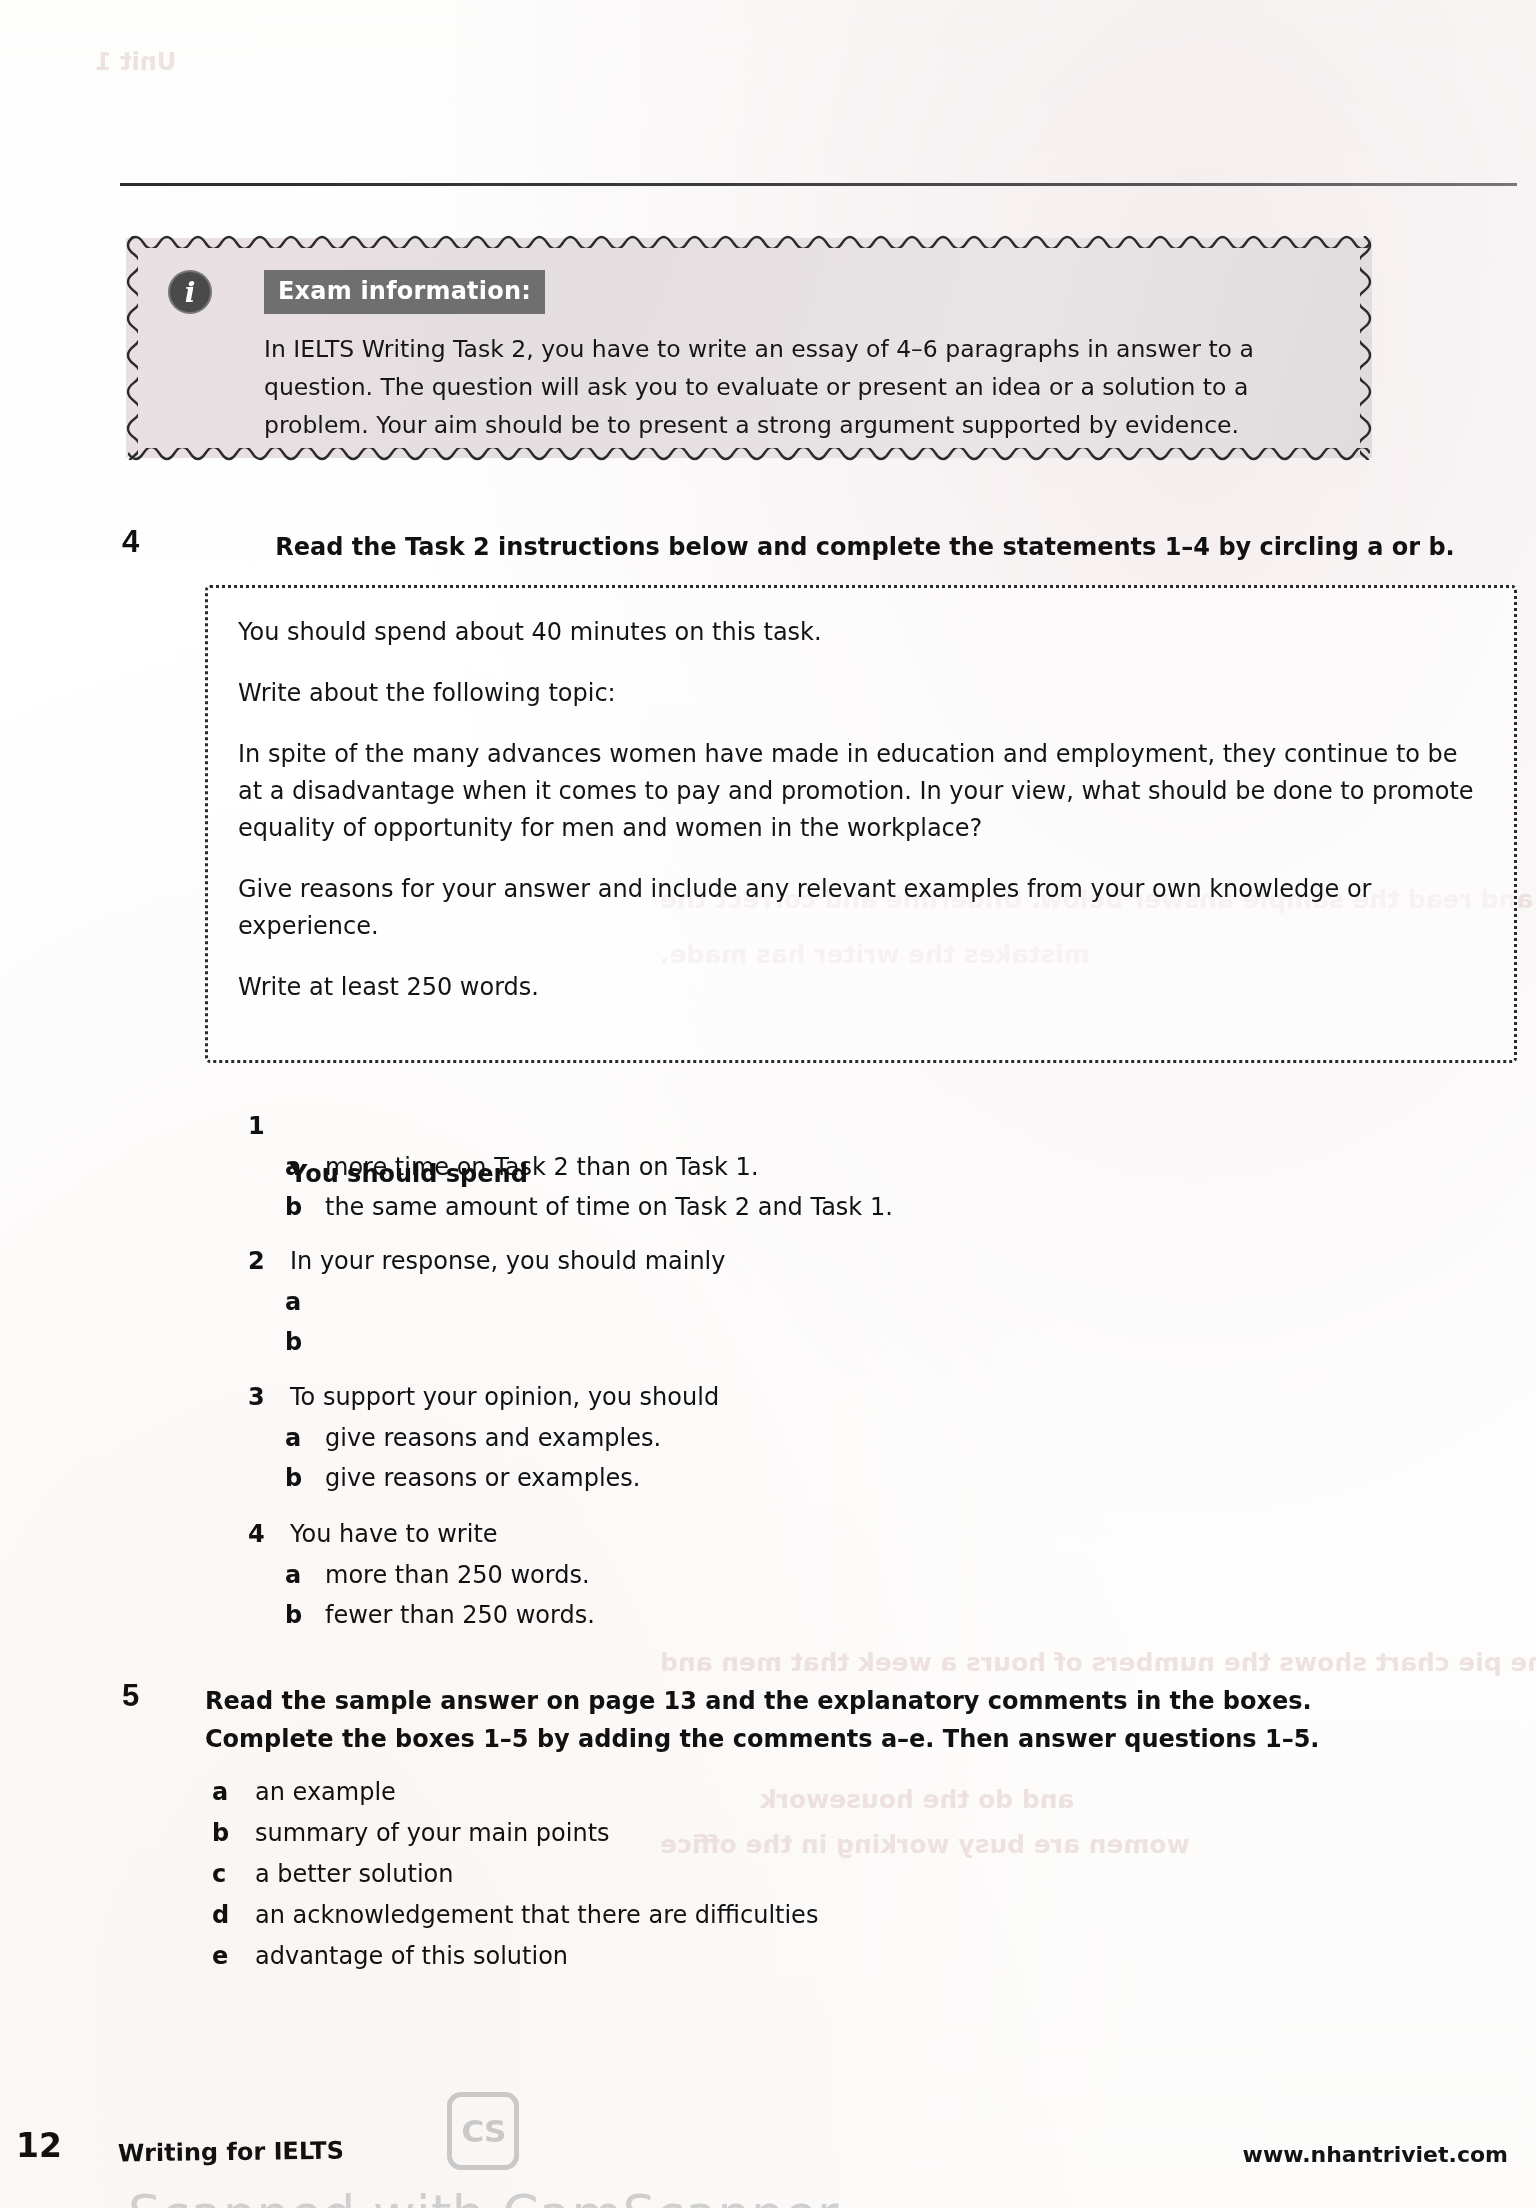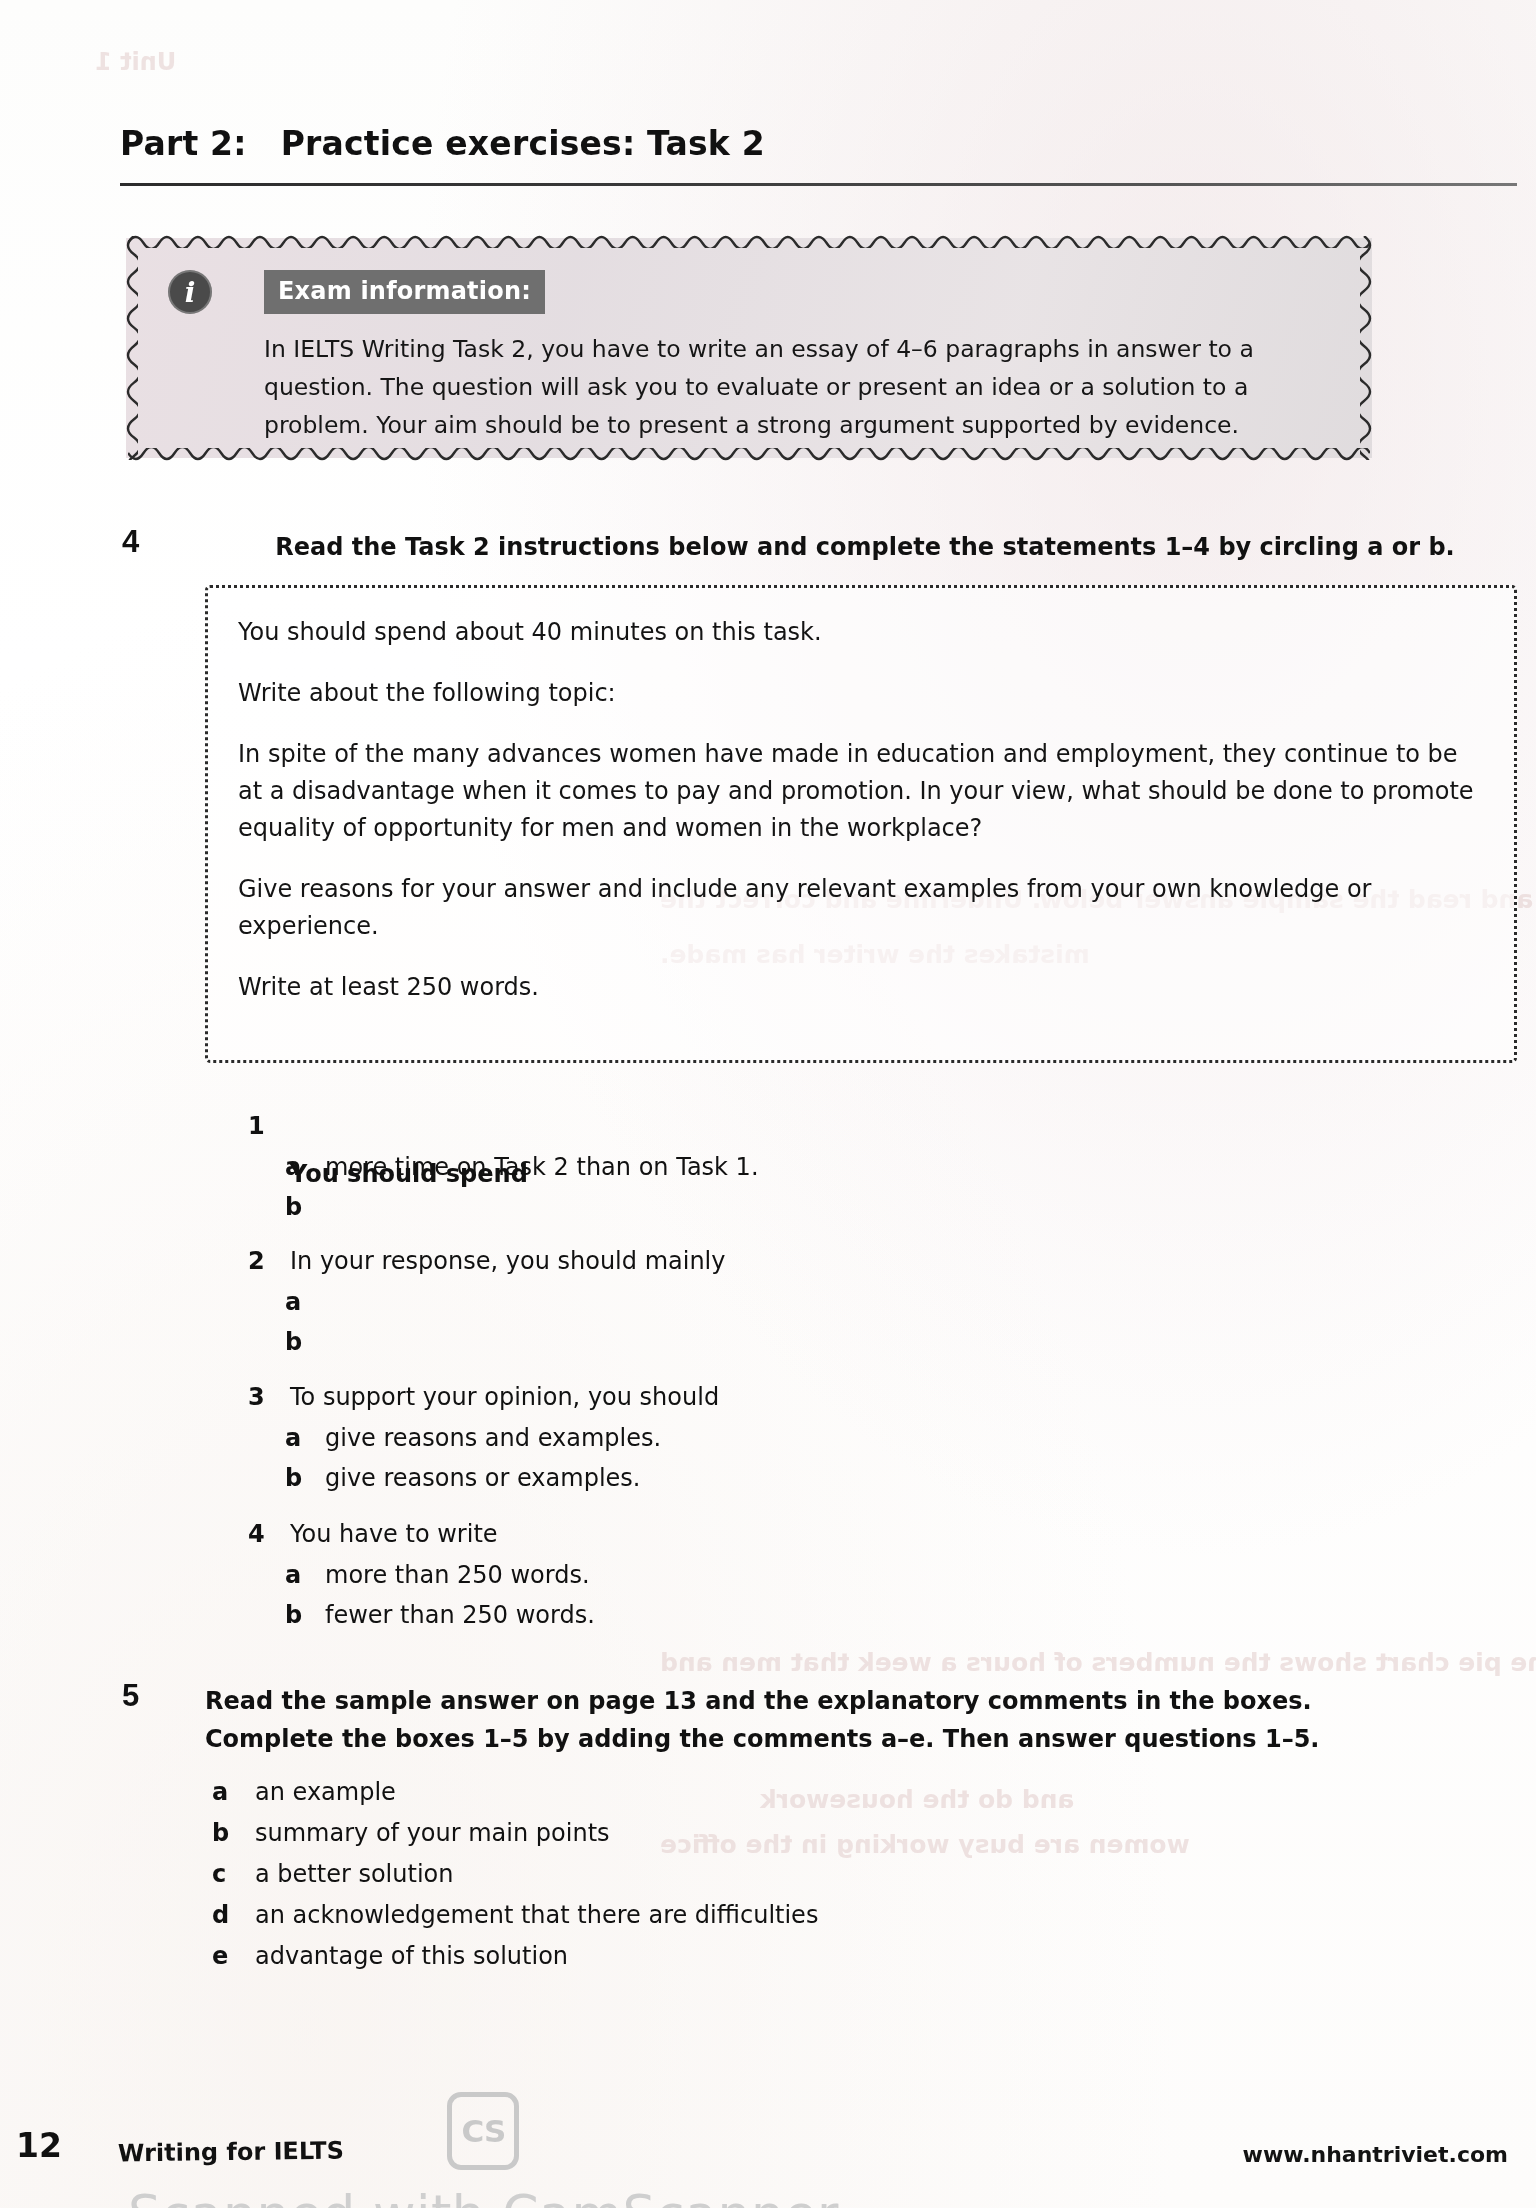--- a/index.html
+++ b/index.html
@@ -276,23 +276,20 @@
 
   <div class="bleed" style="left:95px; top:48px; font-size:24px;">Unit 1</div>
   <div class="bleed" style="left:660px; top:885px; font-size:25px;">Study the pie chart and read the sample answer below. Underline and correct the</div>
   <div class="bleed" style="left:660px; top:940px; font-size:25px;">mistakes the writer has made.</div>
   <div class="bleed" style="left:660px; top:1648px; font-size:25px;">The pie chart shows the numbers of hours a week that men and</div>
   <div class="bleed" style="left:660px; top:1830px; font-size:25px;">women are busy working in the office</div>
   <div class="bleed" style="left:760px; top:1785px; font-size:25px;">and do the housework</div>
 
   <div class="content">
 
-    <div class="page-title">
-      <span class="lead">Part 2:</span><span>Practice exercises: Task 2</span>
-    </div>
     <div class="title-rule"></div>
 
     <div class="exam-panel">
       <div class="exam-panel-bg"></div>
 
       <div class="wave-top">
         <svg viewBox="0 0 1240 18" preserveAspectRatio="none" xmlns="http://www.w3.org/2000/svg">
           <path d="M0,13 Q7.75,1 15.5,13 T31,13 T46.5,13 T62,13 T77.5,13 T93,13 T108.5,13 T124,13 T139.5,13 T155,13 T170.5,13 T186,13 T201.5,13 T217,13 T232.5,13 T248,13 T263.5,13 T279,13 T294.5,13 T310,13 T325.5,13 T341,13 T356.5,13 T372,13 T387.5,13 T403,13 T418.5,13 T434,13 T449.5,13 T465,13 T480.5,13 T496,13 T511.5,13 T527,13 T542.5,13 T558,13 T573.5,13 T589,13 T604.5,13 T620,13 T635.5,13 T651,13 T666.5,13 T682,13 T697.5,13 T713,13 T728.5,13 T744,13 T759.5,13 T775,13 T790.5,13 T806,13 T821.5,13 T837,13 T852.5,13 T868,13 T883.5,13 T899,13 T914.5,13 T930,13 T945.5,13 T961,13 T976.5,13 T992,13 T1007.5,13 T1023,13 T1038.5,13 T1054,13 T1069.5,13 T1085,13 T1100.5,13 T1116,13 T1131.5,13 T1147,13 T1162.5,13 T1178,13 T1193.5,13 T1209,13 T1224.5,13 T1240,13" fill="none" stroke="#2b2b2b" stroke-width="2.4"></path>
         </svg>
       </div>
@@ -328,20 +325,21 @@
       <p>In spite of the many advances women have made in education and employment, they continue to be at a disadvantage when it comes to pay and promotion. In your view, what should be done to promote equality of opportunity for men and women in the workplace?</p>
       <p>Give reasons for your answer and include any relevant examples from your own knowledge or experience.</p>
       <p>Write at least 250 words.</p>
     </div>
 
     <div class="q-num" style="top:1112px;">1</div>
     <div class="q-stem" style="top:1160px;font-weight:bold;">You should spend</div>
     <div class="opt-let" style="top:1153px;">a</div>
     <div class="opt-txt" style="top:1153px;">more time on Task 2 than on Task 1.</div>
     <div class="opt-let" style="top:1193px;">b</div>
+    <div class="opt-txt" style="top:1193px;">the same amount of time on Task 2 and Task 1.</div>
 
     <div class="q-num" style="top:1247px;">2</div>
     <div class="q-stem" style="top:1247px;">In your response, you should mainly</div>
     <div class="opt-let" style="top:1288px;">a</div>
     <div class="opt-let" style="top:1328px;">b</div>
 
     <div class="q-num" style="top:1383px;">3</div>
     <div class="q-stem" style="top:1383px;">To support your opinion, you should</div>
     <div class="opt-let" style="top:1424px;">a</div>
     <div class="opt-txt" style="top:1424px;">give reasons and examples.</div>

